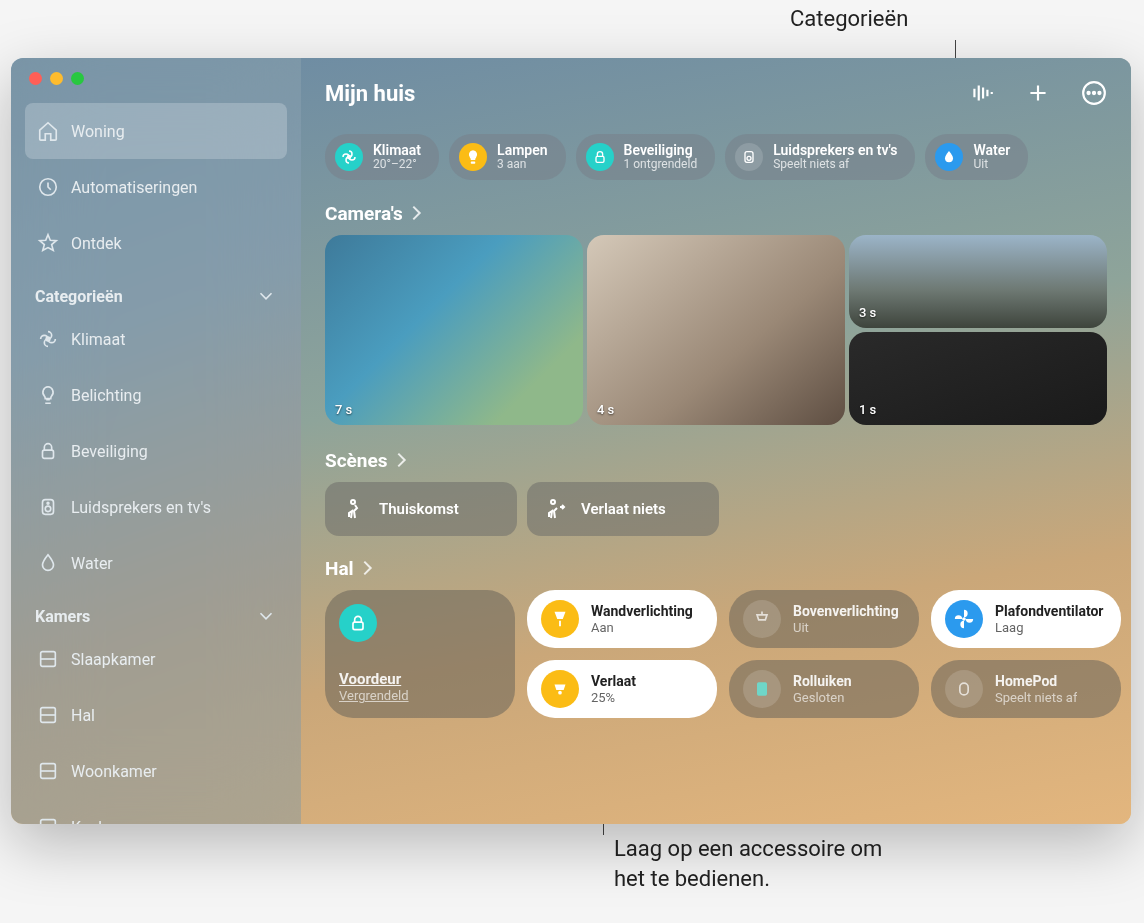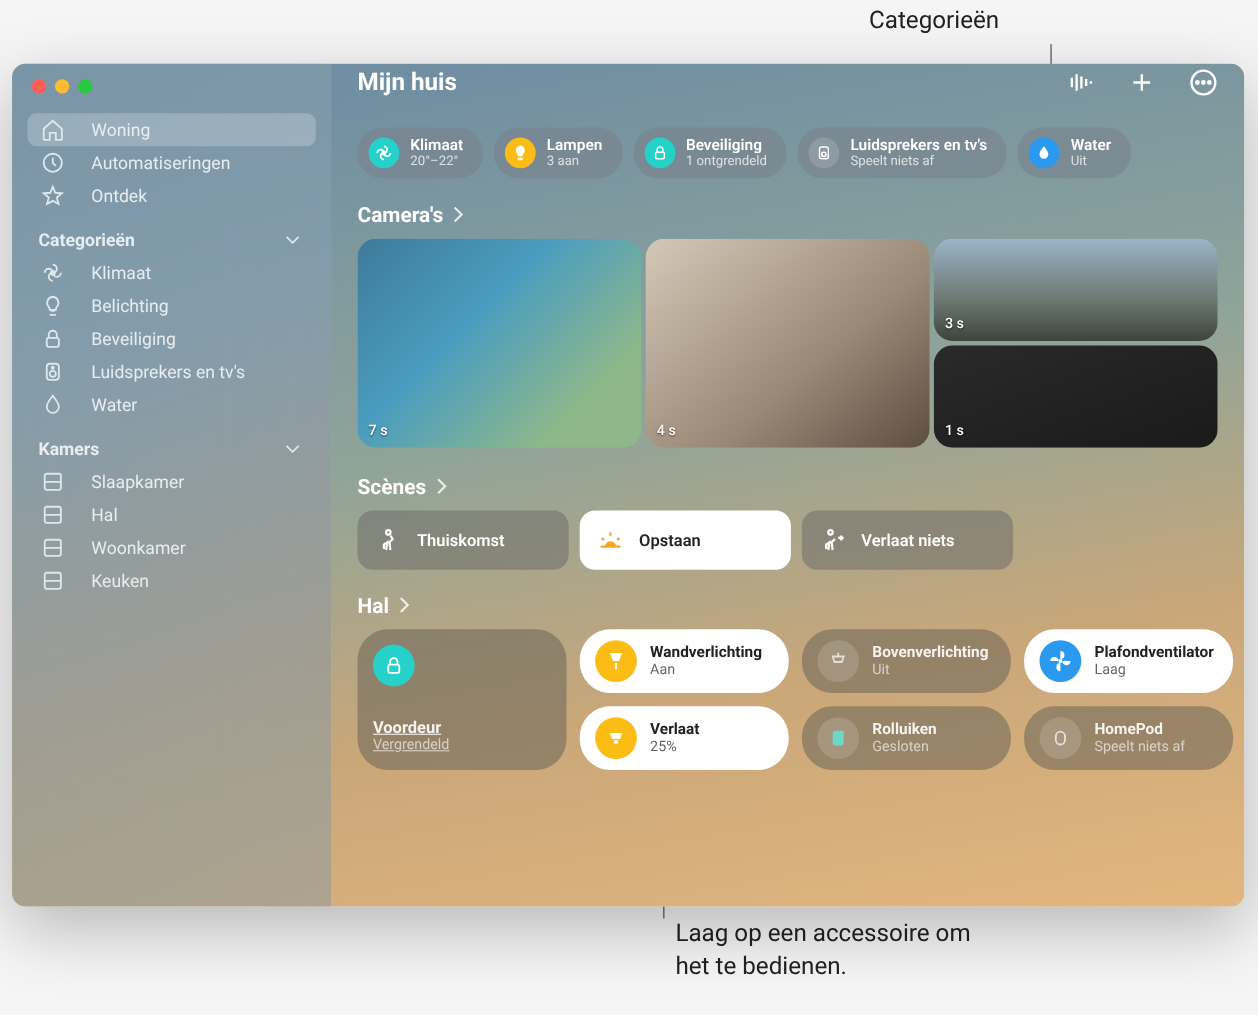--- a/index.html
+++ b/index.html
@@ -4,26 +4,26 @@
 <style>
 * { box-sizing: border-box; margin: 0; padding: 0; }
 body { font-family: -apple-system, BlinkMacSystemFont, "Segoe UI", Roboto, sans-serif; background: #f5f5f5; width: 1144px; height: 923px; position: relative; }
 .callout { position: absolute; font-size: 22px; color: #222; }
 .callout-line { position: absolute; background: #444; }
 .app-window { position: absolute; left: 11px; top: 58px; width: 1120px; height: 766px; border-radius: 12px; overflow: hidden; display: flex; box-shadow: 0 20px 60px rgba(0,0,0,.25); background: linear-gradient(160deg,#7a99ad 0%,#8aa5b5 25%,#b8a78c 55%,#d6b886 85%); }
 .sidebar { width: 290px; background: rgba(120,140,155,.35); backdrop-filter: blur(40px); padding: 10px 14px; display: flex; flex-direction: column; }
 .traffic { display: flex; gap: 8px; padding: 4px 0 18px 4px; }
 .traffic div { width: 13px; height: 13px; border-radius: 50%; }
 .dot-r { background:#ff5f57 } .dot-y{background:#febc2e}.dot-g{background:#28c840}
-.sb-item { display: flex; align-items: center; gap: 24px; padding: 4px 12px; border-radius: 8px; color: #e8edf0; font-size: 16px; cursor: pointer; }
+.sb-item { display: flex; align-items: center; gap: 12px; padding: 17px 12px; border-radius: 8px; color: #e8edf0; font-size: 16px; cursor: pointer; }
 .sb-item.active { background: rgba(255,255,255,.22); }
 .sb-head { display: flex; align-items: center; justify-content: space-between; padding: 14px 10px 4px; color: #e8edf0; font-weight: 700; font-size: 16px; cursor: pointer; }
 .sb-icon { width: 22px; height: 22px; display:flex; align-items:center; justify-content:center; }
 .sb-icon svg { stroke:#dfe7ec; fill:none; stroke-width:1.8; }
-.content { flex:1; padding: 4px 24px 24px; overflow:hidden; position:relative; }
+.content { flex:1; padding: 22px 24px 24px; overflow:hidden; position:relative; }
 .content-bg { position:absolute; inset:0; background: linear-gradient(170deg,#6f8da3 0%,#8ea49a 40%,#caa779 70%,#e3b67e 100%); }
 .content-inner { position:relative; }
 .titlebar { display:flex; align-items:center; justify-content:space-between; padding-bottom: 14px; }
 .main-title { color:#fff; font-weight:700; font-size:22px; }
 .titlebar-actions { display:flex; gap:30px; }
 .tact { width:26px; height:26px; display:flex; align-items:center; justify-content:center; cursor:pointer; }
 .tact svg { stroke:#fff; fill:none; stroke-width:2; }
 .pills { display:flex; gap:10px; padding-top:14px; padding-bottom:22px; flex-wrap:wrap; }
 .pill { display:flex; align-items:center; gap:10px; background: rgba(120,130,140,.6); border-radius: 22px; padding: 8px 18px 8px 10px; cursor:pointer; }
 .pill-icon { width:28px; height:28px; border-radius:50%; display:flex; align-items:center; justify-content:center; }
@@ -315,28 +315,20 @@
     <div class="scenes">
       <div class="scene dark">
         <span class="scene-icon">
               <svg viewBox="0 0 24 24" stroke="#fff" fill="none" stroke-width="2">
                 <circle cx="12" cy="5" r="2"></circle>
                 <path d="M10 21l1-7-3 2v4M14 21l-1-7 3-3-2-3"></path>
               </svg>
             </span>
         <span class="scene-label">Thuiskomst</span>
       </div>
-      <div class="scene light">
-        <span class="scene-icon">
-              <svg viewBox="0 0 24 24" stroke="#f5a623" fill="#f5a623" stroke-width="2">
-                <path d="M3 18h18M8 18a4 4 0 0 1 8 0M12 8V5M6 12l-2-2M18 12l2-2"></path>
-              </svg>
-            </span>
-        <span class="scene-label">Opstaan</span>
-      </div>
       <div class="scene dark">
         <span class="scene-icon">
               <svg viewBox="0 0 24 24" stroke="#fff" fill="none" stroke-width="2">
                 <circle cx="10" cy="5" r="2"></circle>
                 <path d="M8 21l1-7-3 2v4M12 21l-1-7 3-3M17 10h4m-2-2l2 2-2 2"></path>
               </svg>
             </span>
         <span class="scene-label">Verlaat niets</span>
       </div>
     </div>

